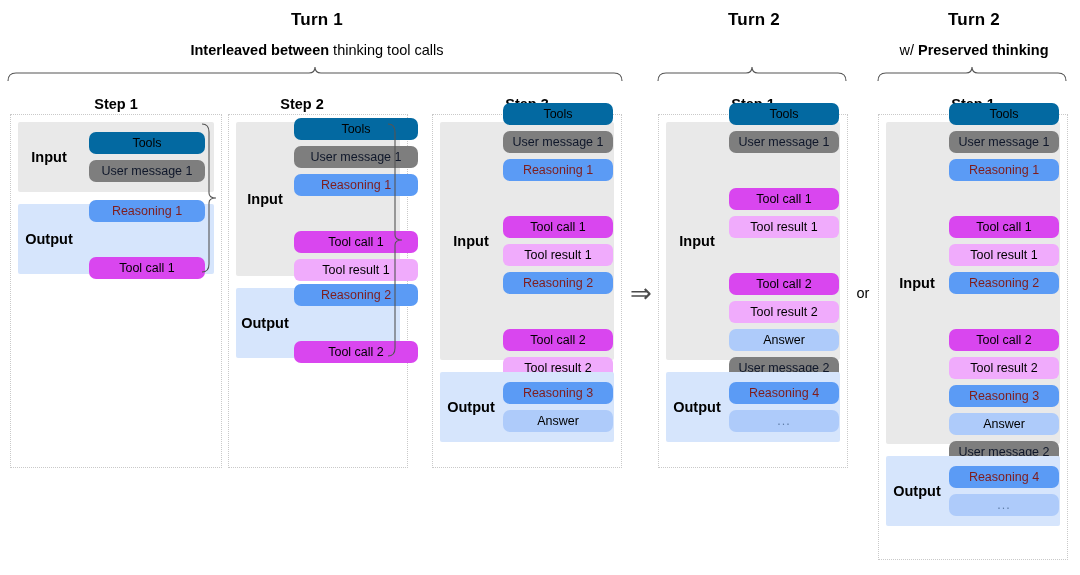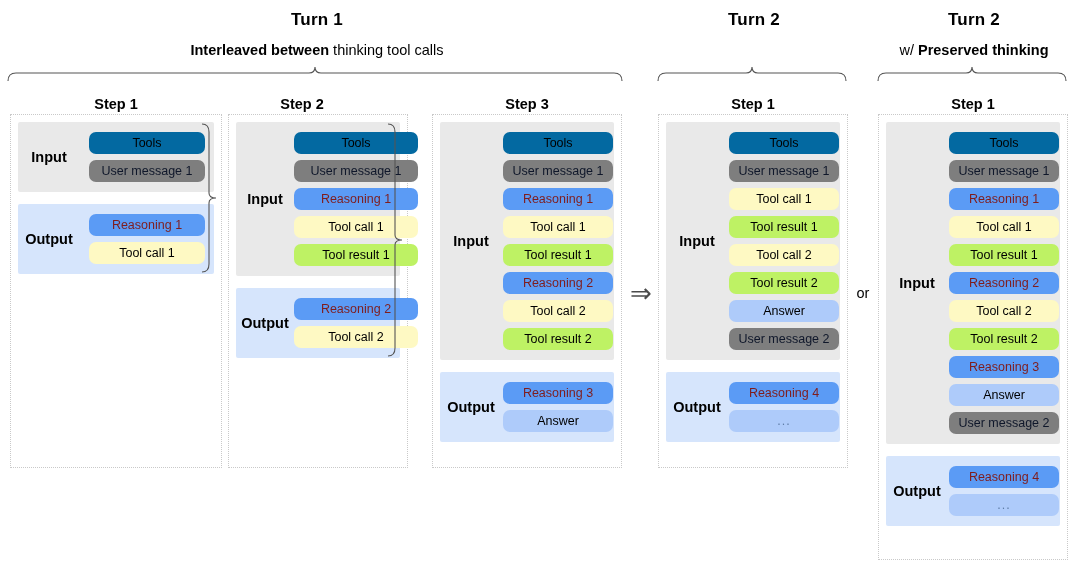--- a/index.html
+++ b/index.html
@@ -80,22 +80,22 @@
     line-height:22px;
     border-radius:7px;
     text-align:center;
     font-size:12.5px;
     white-space:nowrap;
     overflow:hidden;
   }
   .chip.tools{background:#0369a1;color:#000;}
   .chip.usermsg{background:#7e7e7e;color:#0f172a;}
   .chip.reasoning{background:#5b9bf5;color:#7f1d1d;}
-  .chip.toolcall{background:#fef9c3;color:#000;}
-  .chip.toolresult{background:#bef264;color:#000;}
+  .chip.toolcall{background:#d946ef;color:#000;margin-top:29px;}
+  .chip.toolresult{background:#f0abfc;color:#000;border-radius:6px;}
   .chip.answer{background:#aecbfa;color:#000;}
   .chip.ellipsis{background:#aecbfa;color:#5f7da8;letter-spacing:1px;}
 
   
   .vbrace{position:absolute;}
   .vbrace svg{display:block;overflow:visible;}
 
   
   .arrow{
     position:absolute;

